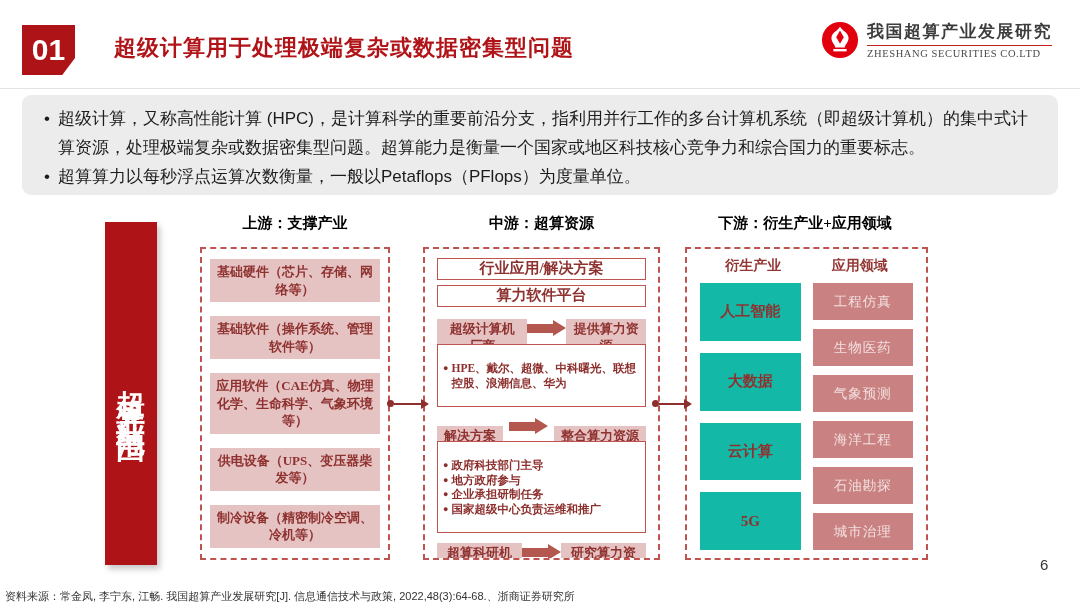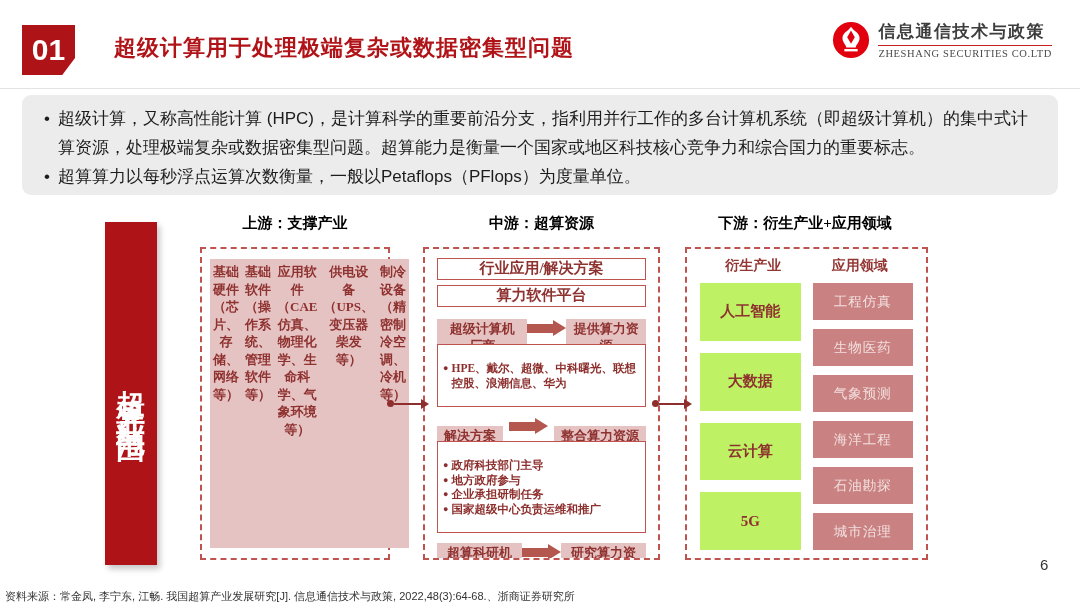--- a/index.html
+++ b/index.html
@@ -57,21 +57,21 @@
   .side-bar {
     position:absolute; left:105px; top:222px; width:52px; height:343px; background:#ae1317;
     display:flex; align-items:center; justify-content:center;
     box-shadow:3px 4px 6px rgba(0,0,0,0.22);
   }
   .side-label {
     writing-mode:vertical-rl; text-orientation:upright;
     color:#fff; font-size:29px; font-weight:bold; letter-spacing:9px; line-height:52px;
   }
   
-  .upstream { left:200px; width:190px; display:flex; flex-direction:row; justify-content:space-between; padding:10px 8px; }
+  .upstream { left:200px; width:190px; display:flex; flex-direction:column; justify-content:space-between; padding:10px 8px; }
   .upstream .pink-box { font-size:13px; line-height:1.35; padding:4px 3px; }
   
   .midstream { left:423px; width:237px; padding:9px 12px; display:flex; flex-direction:column; overflow:hidden; }
   .white-box {
     border:1.5px solid #bf5350; background:#fff; color:#8e3230; text-align:center;
     font-family:"Liberation Serif", serif; font-weight:bold; font-size:15px;
     height:22px; line-height:19px; flex:none;
   }
   .flow-row { display:flex; align-items:center; justify-content:space-between; height:22px; flex:none; }
   .flow-row .pink-box { font-size:13px; padding:2px 7px; line-height:1.3;margin-top:20px; }
@@ -91,21 +91,21 @@
   .ds-headers { display:flex; margin-bottom:8px; flex:none; }
   .ds-headers span {
     flex:1; text-align:center; font-family:"Liberation Serif", serif;
     font-size:14px; font-weight:bold; color:#943634;
   }
   .ds-cols { display:flex; gap:12px; flex:1; }
   .ds-col { flex:1; display:flex; flex-direction:column; }
   .ds-col.derived { gap:12px; }
   .ds-col.apps { gap:9px; }
   .derived-box {
-    flex:1; background:#bef264; color:#8e3230; font-family:"Liberation Serif", serif;
+    flex:1; background:#14b8a6; color:#8e3230; font-family:"Liberation Serif", serif;
     font-weight:bold; font-size:15px; display:flex; align-items:center; justify-content:center;
   }
   .app-box {
     flex:1; background:#ca8181; color:#f2e0e0; font-family:"Liberation Serif", serif;
     font-size:13.5px; display:flex; align-items:center; justify-content:center; letter-spacing:1px;
   }
   
   .connector { position:absolute; top:398px; display:flex; align-items:center; height:11px; }
   .c-dot { width:7px; height:7px; border-radius:50%; background:#8e2f2d; flex:none; }
   .c-line { flex:1; height:2px; background:#8e2f2d; }
@@ -125,21 +125,21 @@
   <div class="slide-title">超级计算用于处理极端复杂或数据密集型问题</div>
 
   <div class="logo">
     <svg class="logo-icon" viewBox="0 0 40 40">
       <circle cx="20" cy="20" r="19" fill="#e2000f"></circle>
       <path d="M20 6 C17 11 11 12 11 18 C11 23 15 25 15 28 L25 28 C25 25 29 23 29 18 C29 12 23 11 20 6 Z" fill="#ffffff"></path>
       <path d="M20 10 L16 17 L20 24 L24 17 Z" fill="#e2000f"></path>
       <rect x="13" y="29.5" width="14" height="2.5" fill="#ffffff"></rect>
     </svg>
     <span class="logo-text">
-      <span class="logo-cn">信息通信技术与政策</span>
+      <span class="logo-cn">我国超算产业发展研究</span>
       <span class="logo-en">ZHESHANG SECURITIES CO.LTD</span>
     </span>
   </div>
   <div class="hdr-divider"></div>
 
   <div class="summary">
     <div class="bullet">
       <span class="dot"></span>
       <span>超级计算，又称高性能计算 (HPC)，是计算科学的重要前沿分支，指利用并行工作的多台计算机系统（即超级计算机）的集中式计算资源，处理极端复杂或数据密集型问题。超算能力是衡量一个国家或地区科技核心竞争力和综合国力的重要标志。</span>
     </div>

